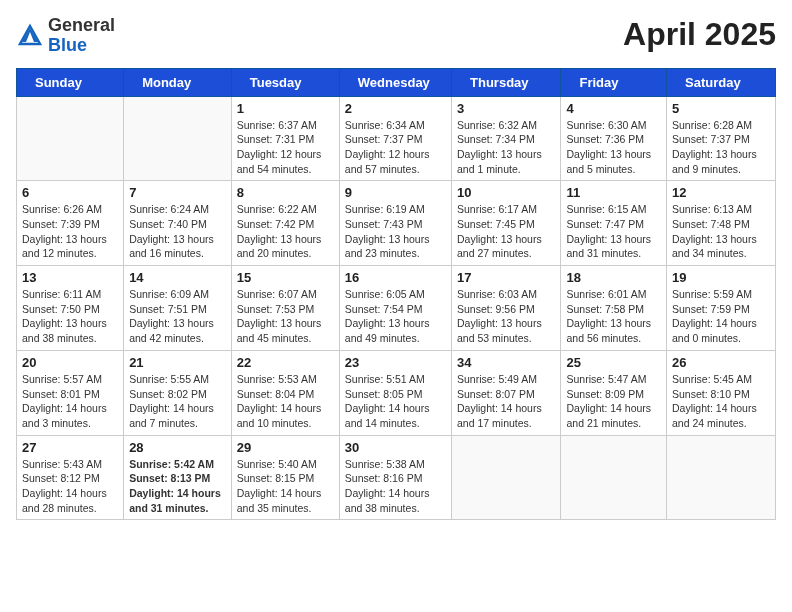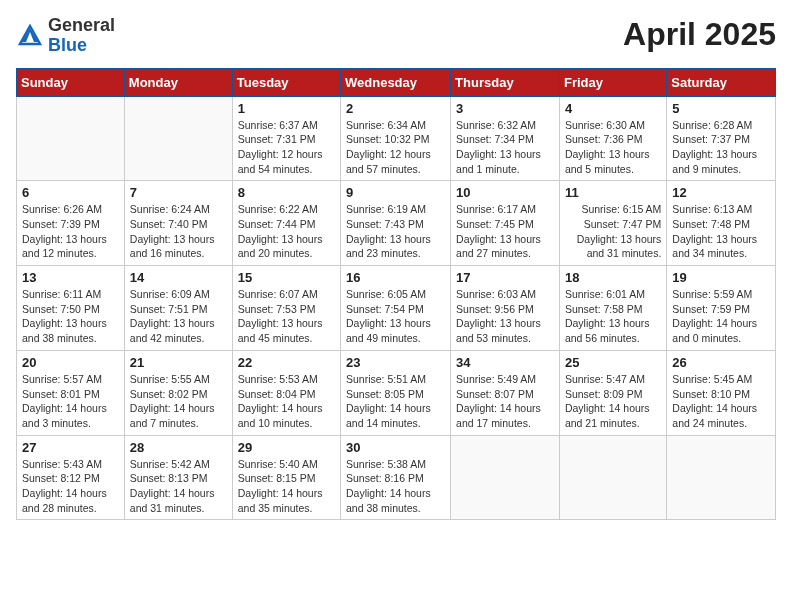--- a/index.html
+++ b/index.html
@@ -51,25 +51,25 @@
     .location {
       font-size: 15px;
       color: #555;
     }
     .calendar {
       width: 100%;
       border-collapse: collapse;
       border: 1px solid #ccc;
     }
     .calendar th {
-      background: #b91c1c;
+      background: #1d4ed8;
       color: #fff;
       font-size: 13px;
       font-weight: bold;
-      padding: 6px 4px;
+      padding: 6px 18px;
       text-align: left;
       border: 1px solid #1054a0;
     }
     .calendar td {
       vertical-align: top;
       border: 1px solid #ccc;
       padding: 4px 5px;
       width: 113px;
       min-height: 80px;
       font-size: 10.5px;
@@ -130,21 +130,21 @@
         <td>
           <div class="day-num">1</div>
           <div class="day-info" style="white-space: pre-line;">Sunrise: 6:37 AM
 Sunset: 7:31 PM
 Daylight: 12 hours
 and 54 minutes.</div>
         </td>
         <td>
           <div class="day-num">2</div>
           <div class="day-info" style="white-space: pre-line;">Sunrise: 6:34 AM
-Sunset: 10:32 PM
+Sunset: 7:37 PM
 Daylight: 12 hours
 and 57 minutes.</div>
         </td>
         <td>
           <div class="day-num">3</div>
           <div class="day-info" style="white-space: pre-line;">Sunrise: 6:32 AM
 Sunset: 7:34 PM
 Daylight: 13 hours
 and 1 minute.</div>
         </td>
@@ -174,41 +174,41 @@
         <td>
           <div class="day-num">7</div>
           <div class="day-info" style="white-space: pre-line;">Sunrise: 6:24 AM
 Sunset: 7:40 PM
 Daylight: 13 hours
 and 16 minutes.</div>
         </td>
         <td>
           <div class="day-num">8</div>
           <div class="day-info" style="white-space: pre-line;">Sunrise: 6:22 AM
-Sunset: 7:44 PM
+Sunset: 7:42 PM
 Daylight: 13 hours
 and 20 minutes.</div>
         </td>
         <td>
           <div class="day-num">9</div>
           <div class="day-info" style="white-space: pre-line;">Sunrise: 6:19 AM
 Sunset: 7:43 PM
 Daylight: 13 hours
 and 23 minutes.</div>
         </td>
         <td>
           <div class="day-num">10</div>
           <div class="day-info" style="white-space: pre-line;">Sunrise: 6:17 AM
 Sunset: 7:45 PM
 Daylight: 13 hours
 and 27 minutes.</div>
         </td>
         <td>
           <div class="day-num">11</div>
-          <div class="day-info" style="white-space: pre-line; text-align: right;">Sunrise: 6:15 AM
+          <div class="day-info" style="white-space: pre-line;">Sunrise: 6:15 AM
 Sunset: 7:47 PM
 Daylight: 13 hours
 and 31 minutes.</div>
         </td>
         <td>
           <div class="day-num">12</div>
           <div class="day-info" style="white-space: pre-line;">Sunrise: 6:13 AM
 Sunset: 7:48 PM
 Daylight: 13 hours
 and 34 minutes.</div>
@@ -319,21 +319,21 @@
       <tr>
         <td>
           <div class="day-num">27</div>
           <div class="day-info" style="white-space: pre-line;">Sunrise: 5:43 AM
 Sunset: 8:12 PM
 Daylight: 14 hours
 and 28 minutes.</div>
         </td>
         <td>
           <div class="day-num">28</div>
-          <div class="day-info" style="white-space: pre-line;">Sunrise: 5:42 AM
+          <div class="day-info" style="white-space: pre-line; font-weight: bold;">Sunrise: 5:42 AM
 Sunset: 8:13 PM
 Daylight: 14 hours
 and 31 minutes.</div>
         </td>
         <td>
           <div class="day-num">29</div>
           <div class="day-info" style="white-space: pre-line;">Sunrise: 5:40 AM
 Sunset: 8:15 PM
 Daylight: 14 hours
 and 35 minutes.</div>

